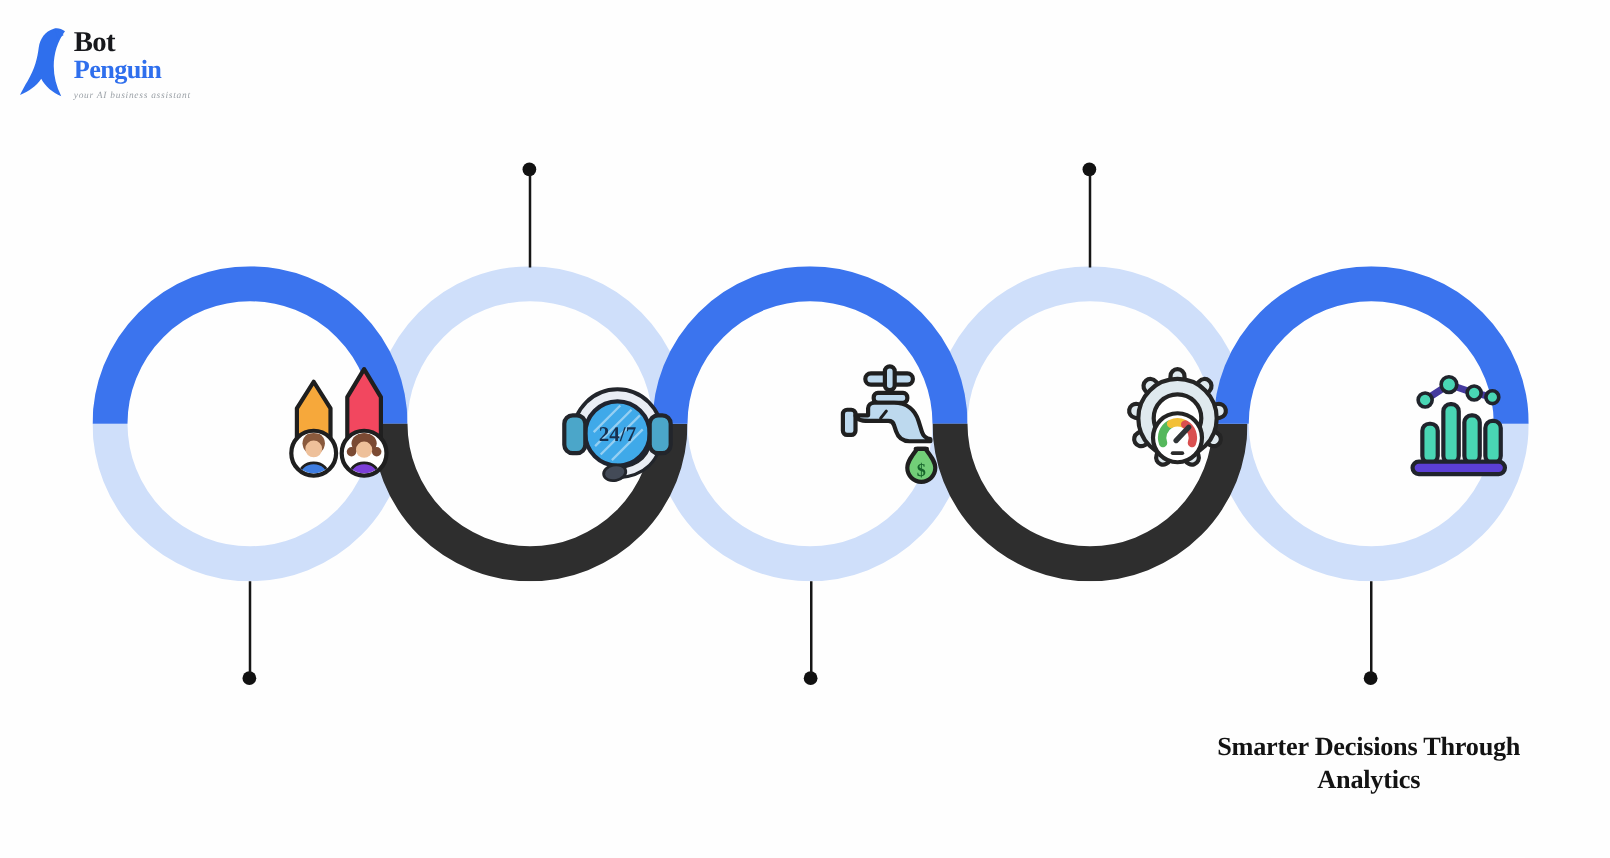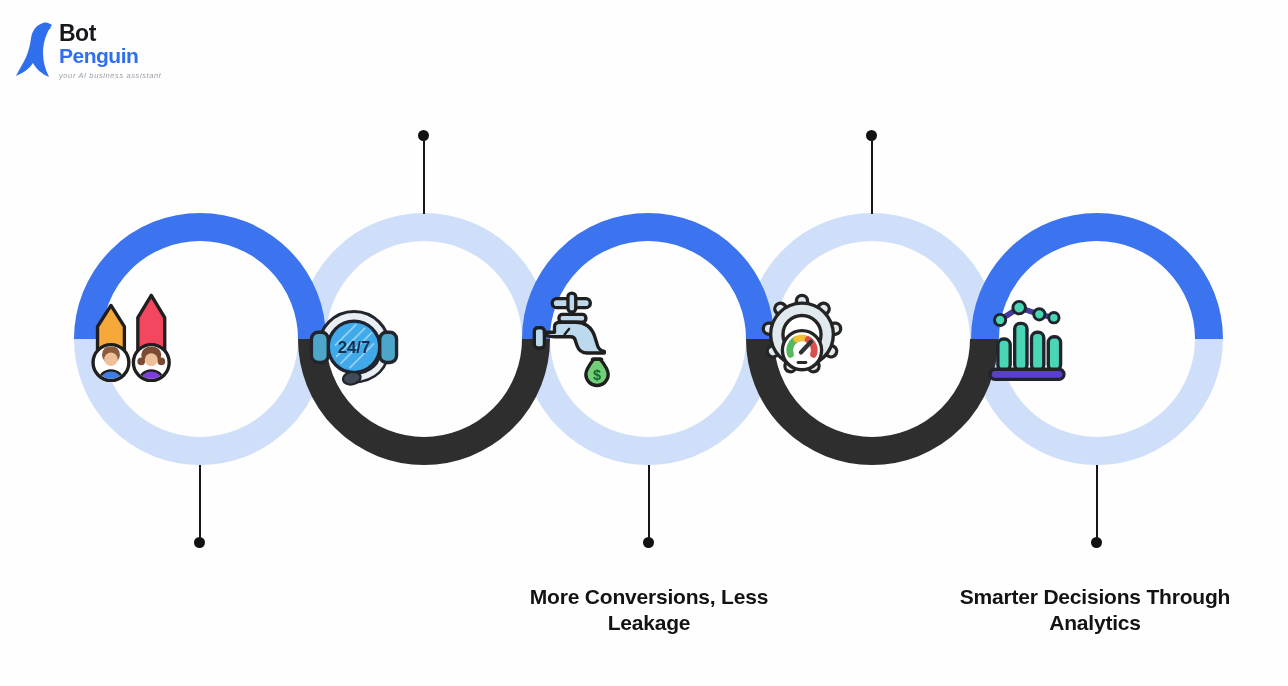--- a/index.html
+++ b/index.html
@@ -1,37 +1,37 @@
 <!DOCTYPE html>
 <html style="--accent-blue: #3B74EE; --ring-light: #CFDFFA; --ring-dark: #2E2E2E; --text-dark: #131313; --logo-blue: #2F6FED; --icon-orange: #F6A83B; --icon-red: #F2475F; --icon-teal: #49D6B4; --icon-green: #72CE78; --icon-purple: #5B3FD4; --icon-sky: #3FA9E9;"><head>
 <meta charset="utf-8">
 <style>
   html,body{margin:0;padding:0;background:#fff;}
   .canvas{
     position:relative;width:1288px;height:686px;background:#fefefe;overflow:hidden;
-    font-family:Liberation Sans, sans-serif;
+    font-family:Liberation Serif, serif;
   }
 
   
   .logo{position:absolute;left:16px;top:22px;display:flex;align-items:flex-start;gap:7px;}
   .logo-mark{width:36px;height:56px;flex:0 0 auto;}
   .logo-text{display:flex;flex-direction:column;}
   .logo-bot{font-size:23px;font-weight:bold;color:#17181c;line-height:1.02;letter-spacing:-0.5px;}
   .logo-penguin{font-size:21px;font-weight:bold;color:var(--logo-blue);line-height:1.02;letter-spacing:-0.5px;}
   .logo-tagline{font-size:7.5px;font-style:italic;color:#9aa0a6;letter-spacing:0.6px;margin-top:4px;white-space:nowrap;}
 
   
   .ring-wrap{position:absolute;top:213px;width:252px;height:252px;}
   .half{position:absolute;inset:0;border-radius:50%;border:28px solid transparent;box-sizing:border-box;}
   .half.top{clip-path:inset(0 0 50% 0);}
   .half.bottom{clip-path:inset(50% 0 0 0);}
   .c-blue {border-color:var(--accent-blue);z-index:3;}
   .c-dark {border-color:var(--ring-dark);z-index:3;}
   .c-light{border-color:var(--ring-light);z-index:1;}
-  .icon-box{position:absolute;inset:0;display:flex;align-items:center;justify-content:flex-start;z-index:4;}
+  .icon-box{position:absolute;inset:0;display:flex;align-items:center;justify-content:flex-end;z-index:4;}
   .icon-box svg{width:112px;height:112px;}
 
   
   .vline{position:absolute;width:2px;background:#161616;z-index:5;}
   .dot{position:absolute;width:11px;height:11px;border-radius:50%;background:#111;z-index:5;}
 
   
   .label{
     position:absolute;font-weight:bold;font-size:21px;line-height:1.26;
     text-align:center;color:var(--text-dark);letter-spacing:-0.2px;z-index:6;
@@ -197,16 +197,15 @@
 
   <div class="dot" style="left:643px;top:537px"></div>
   <div class="vline" style="left:648px;top:465px;height:74px"></div>
 
   <div class="dot" style="left:866px;top:130px"></div>
   <div class="vline" style="left:871px;top:139px;height:75px"></div>
 
   <div class="dot" style="left:1091px;top:537px"></div>
   <div class="vline" style="left:1096px;top:465px;height:74px"></div>
 
-  <div class="label pos-bottom lbl-3">More Conversions, Less Leakage</div>
   <div class="label pos-bottom lbl-5">Smarter Decisions Through Analytics</div>
 
 </div>
 
 </body></html>

